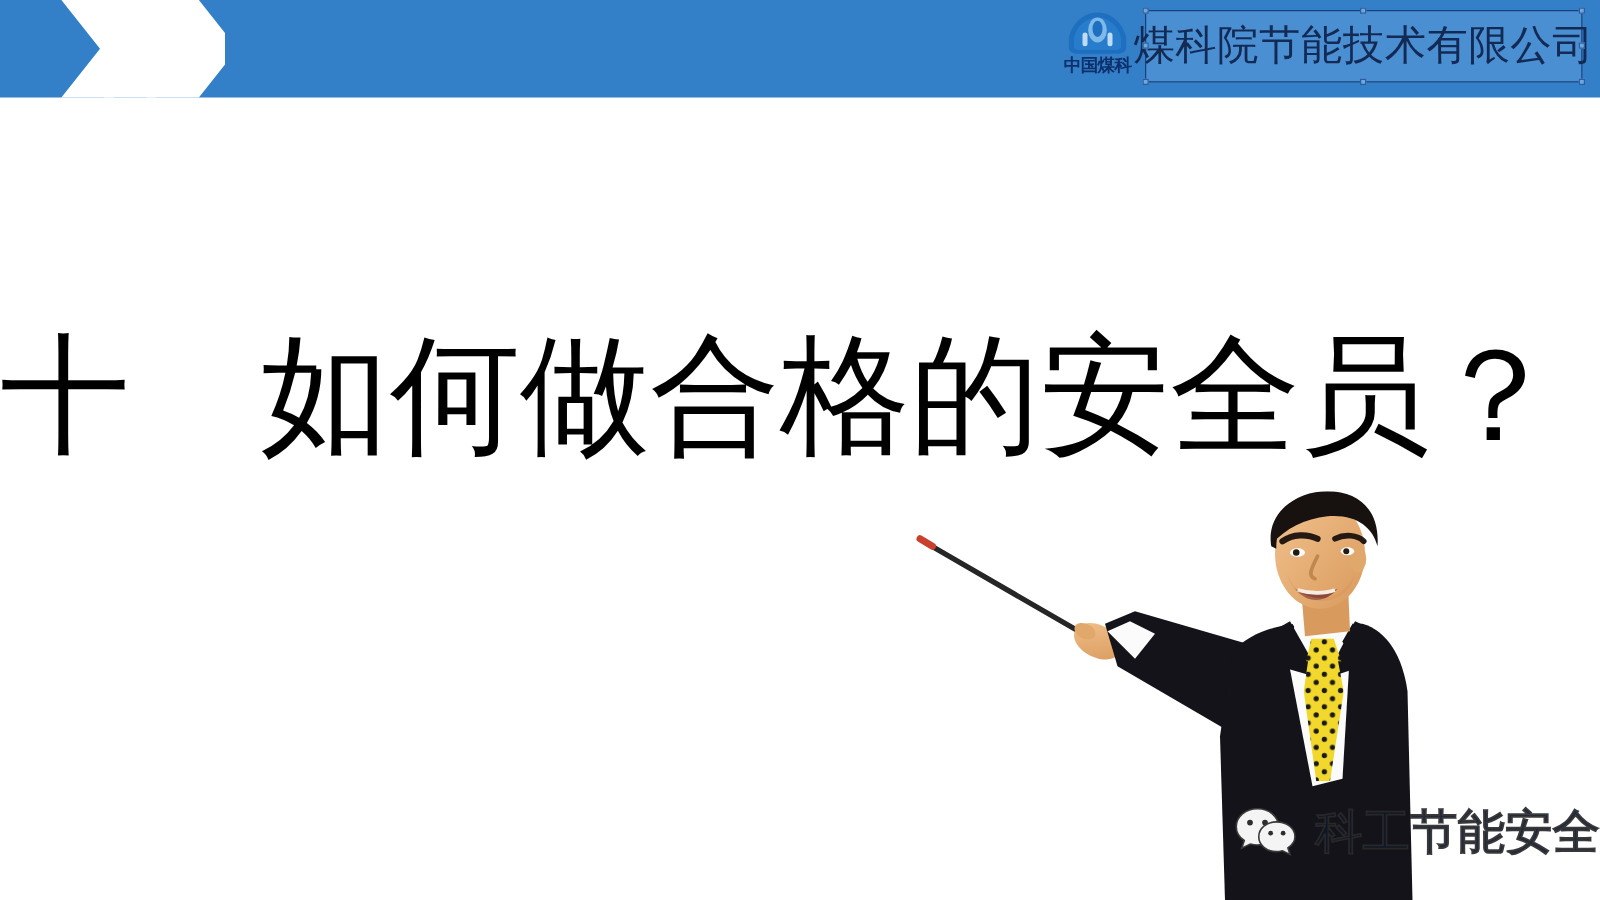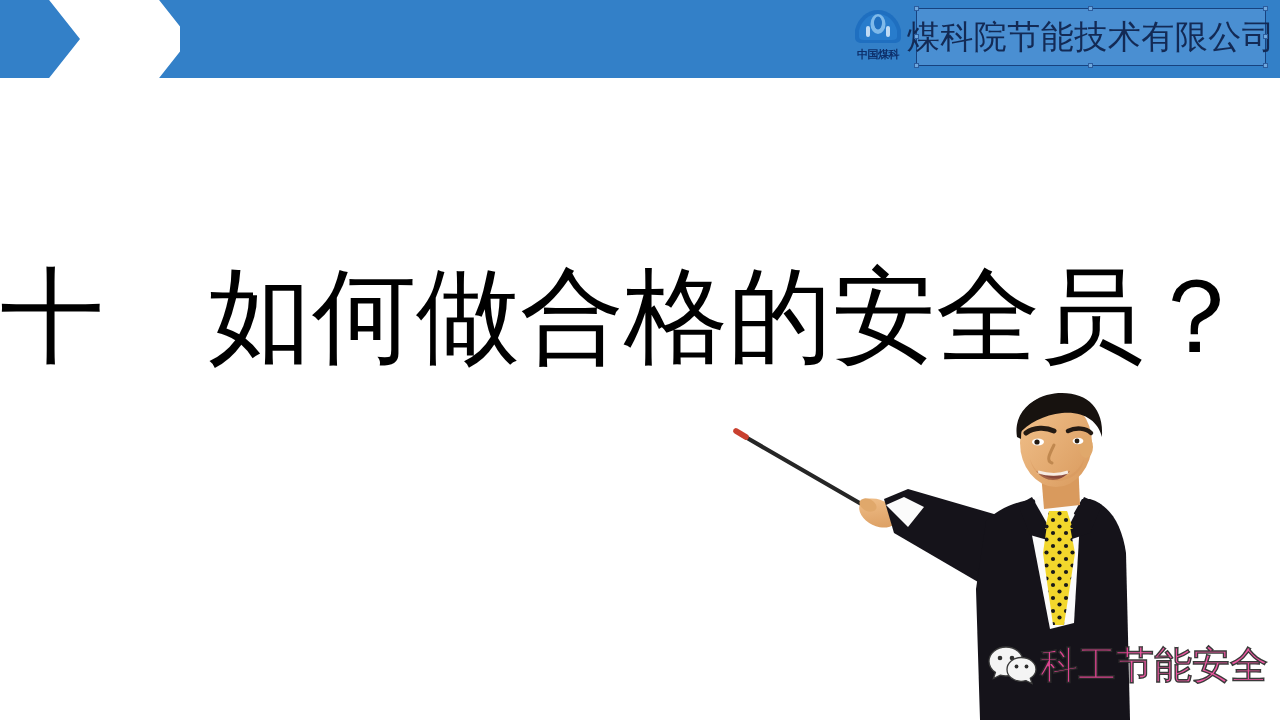--- a/index.html
+++ b/index.html
@@ -55,21 +55,21 @@
     height: 40px;
   }
   #logo-mark svg { display: block; }
   #logo-wordmark {
     position: absolute;
     left: 0;
     top: 38px;
     width: 74px;
     text-align: center;
     font-family: Liberation Serif, serif;
-    font-size: 11px;
+    font-size: 14px;
     font-weight: 700;
     color: #0d2f6b;
     letter-spacing: -0.5px;
     line-height: 16px;
     white-space: nowrap;
   }
 
   
   #company-box {
     position: absolute;
@@ -150,25 +150,25 @@
     display: flex;
     align-items: center;
   }
   #wechat-icon {
     width: 50px;
     height: 42px;
     flex: none;
   }
   #wechat-icon svg { display: block; }
   #wechat-label {
-    margin-left: 2px;
+    margin-left: 14px;
     font-family: "DejaVu Sans", sans-serif;
     font-size: 38px;
     line-height: 44px;
-    color: #ec4899;
+    color: #0f172a;
     -webkit-text-stroke: 1.4px #2a2a2a;
     white-space: nowrap;
     opacity: 0.92;
   }
 </style>
 </head>
 <body>
 
 <div id="slide">
 

